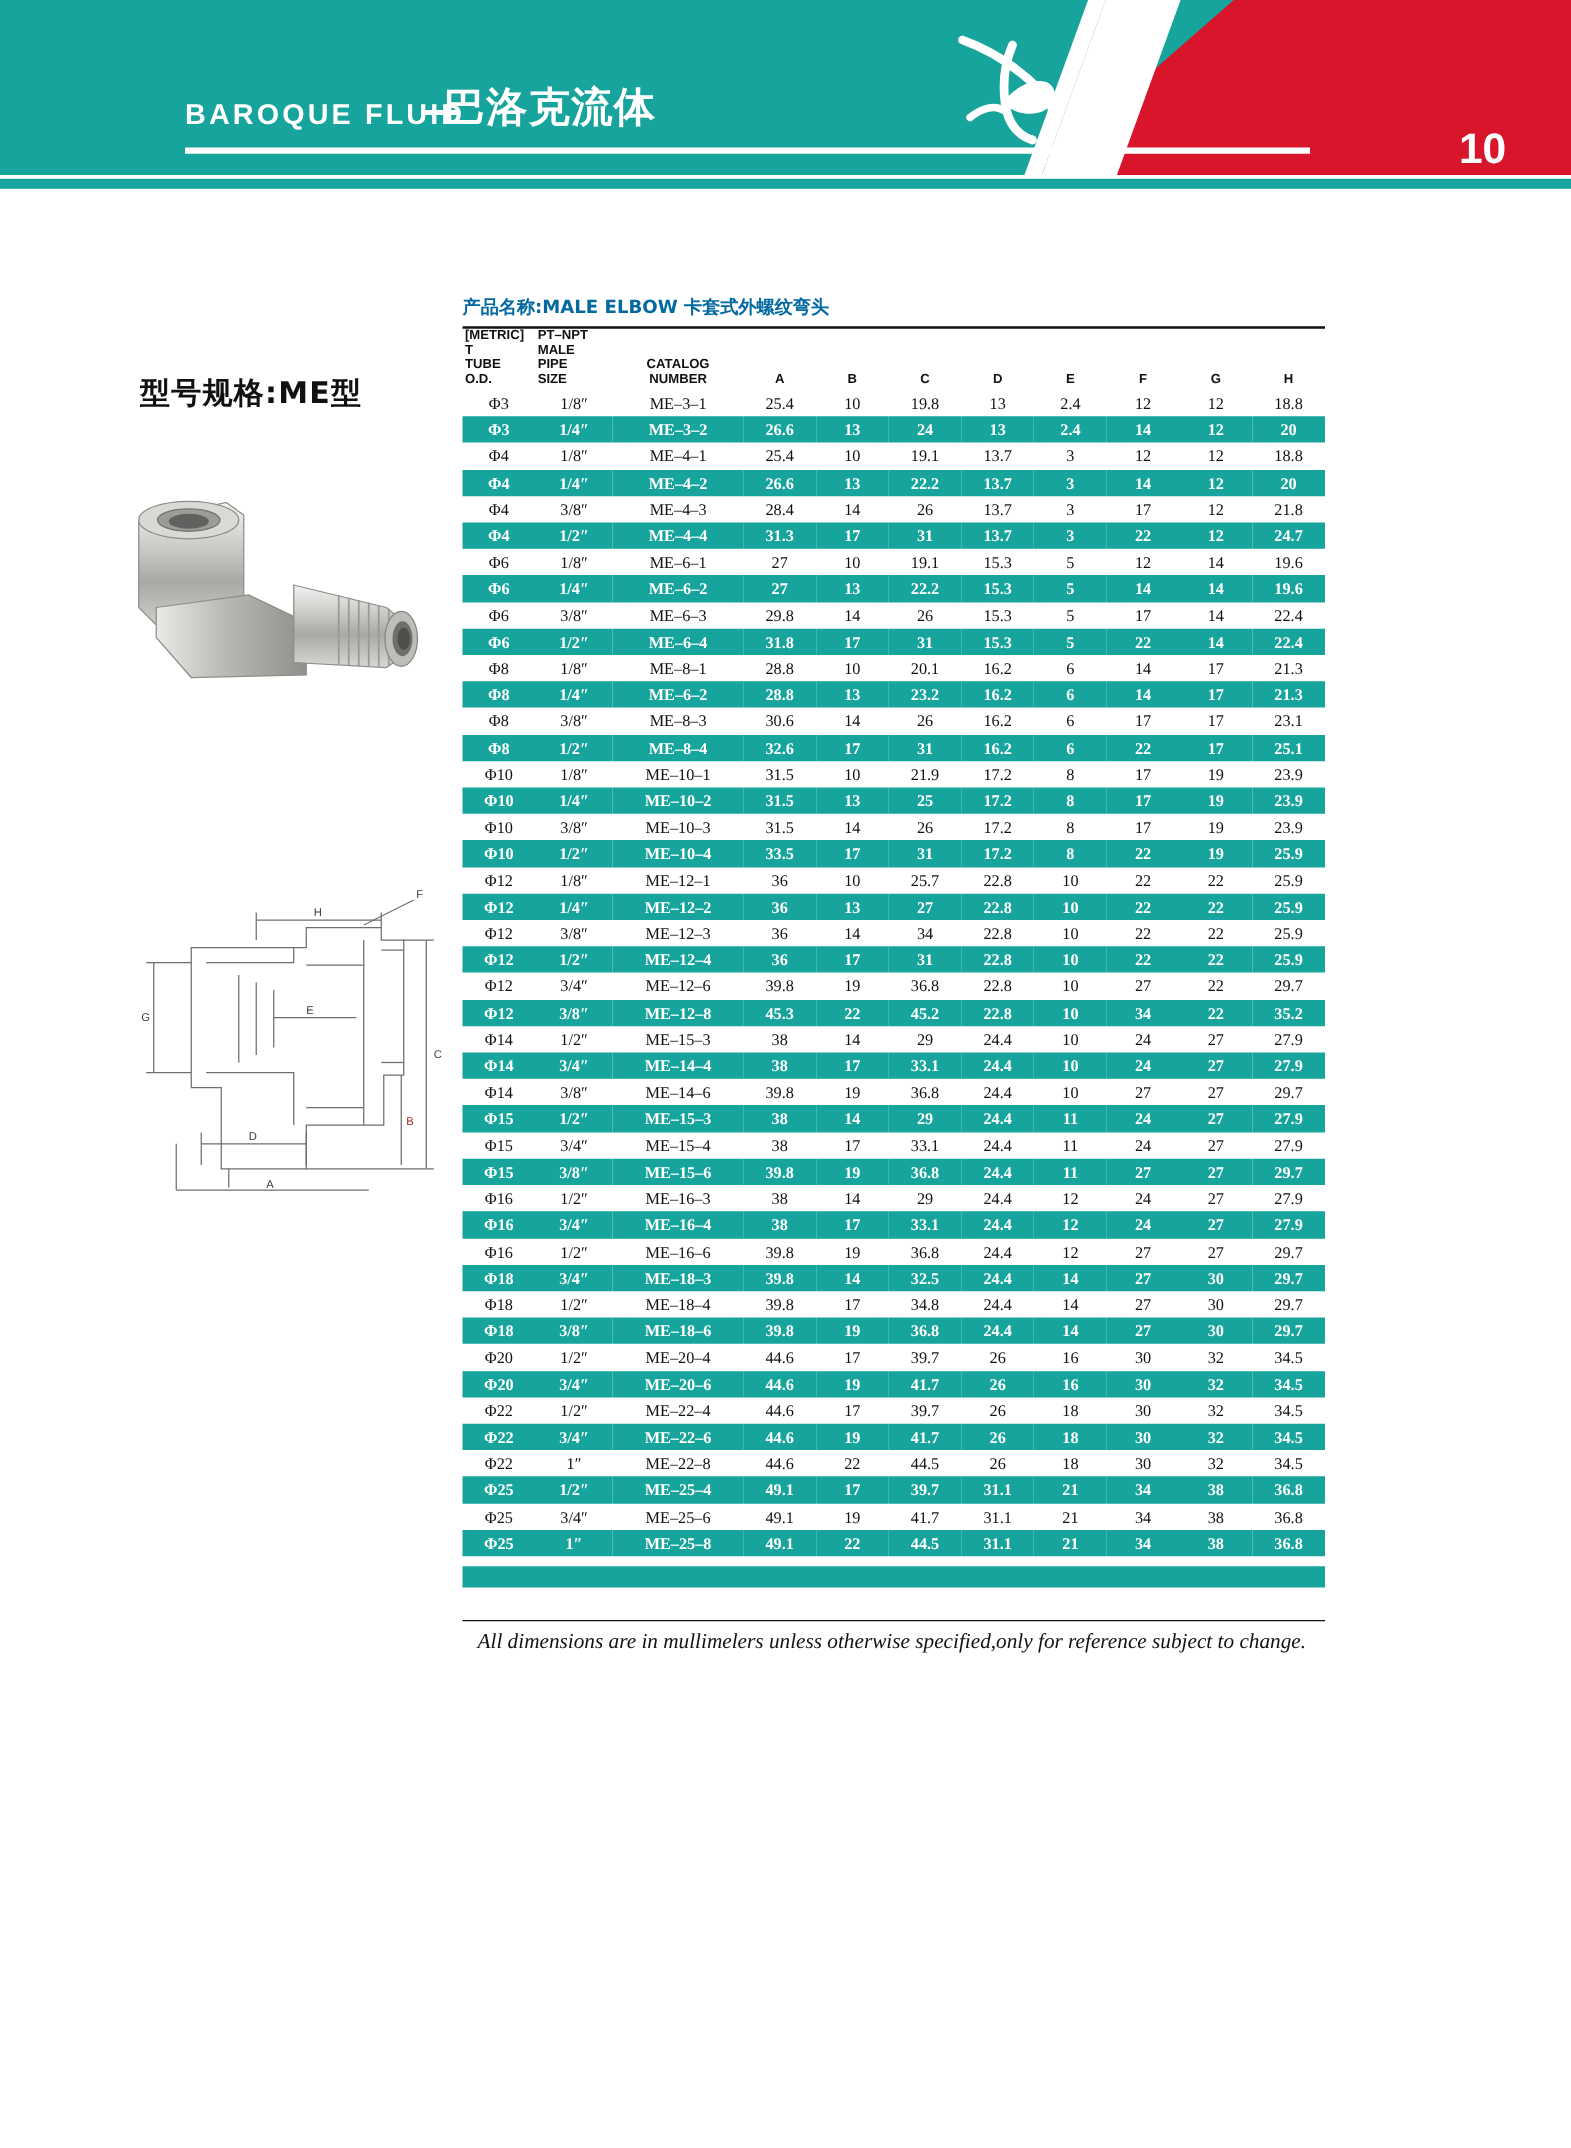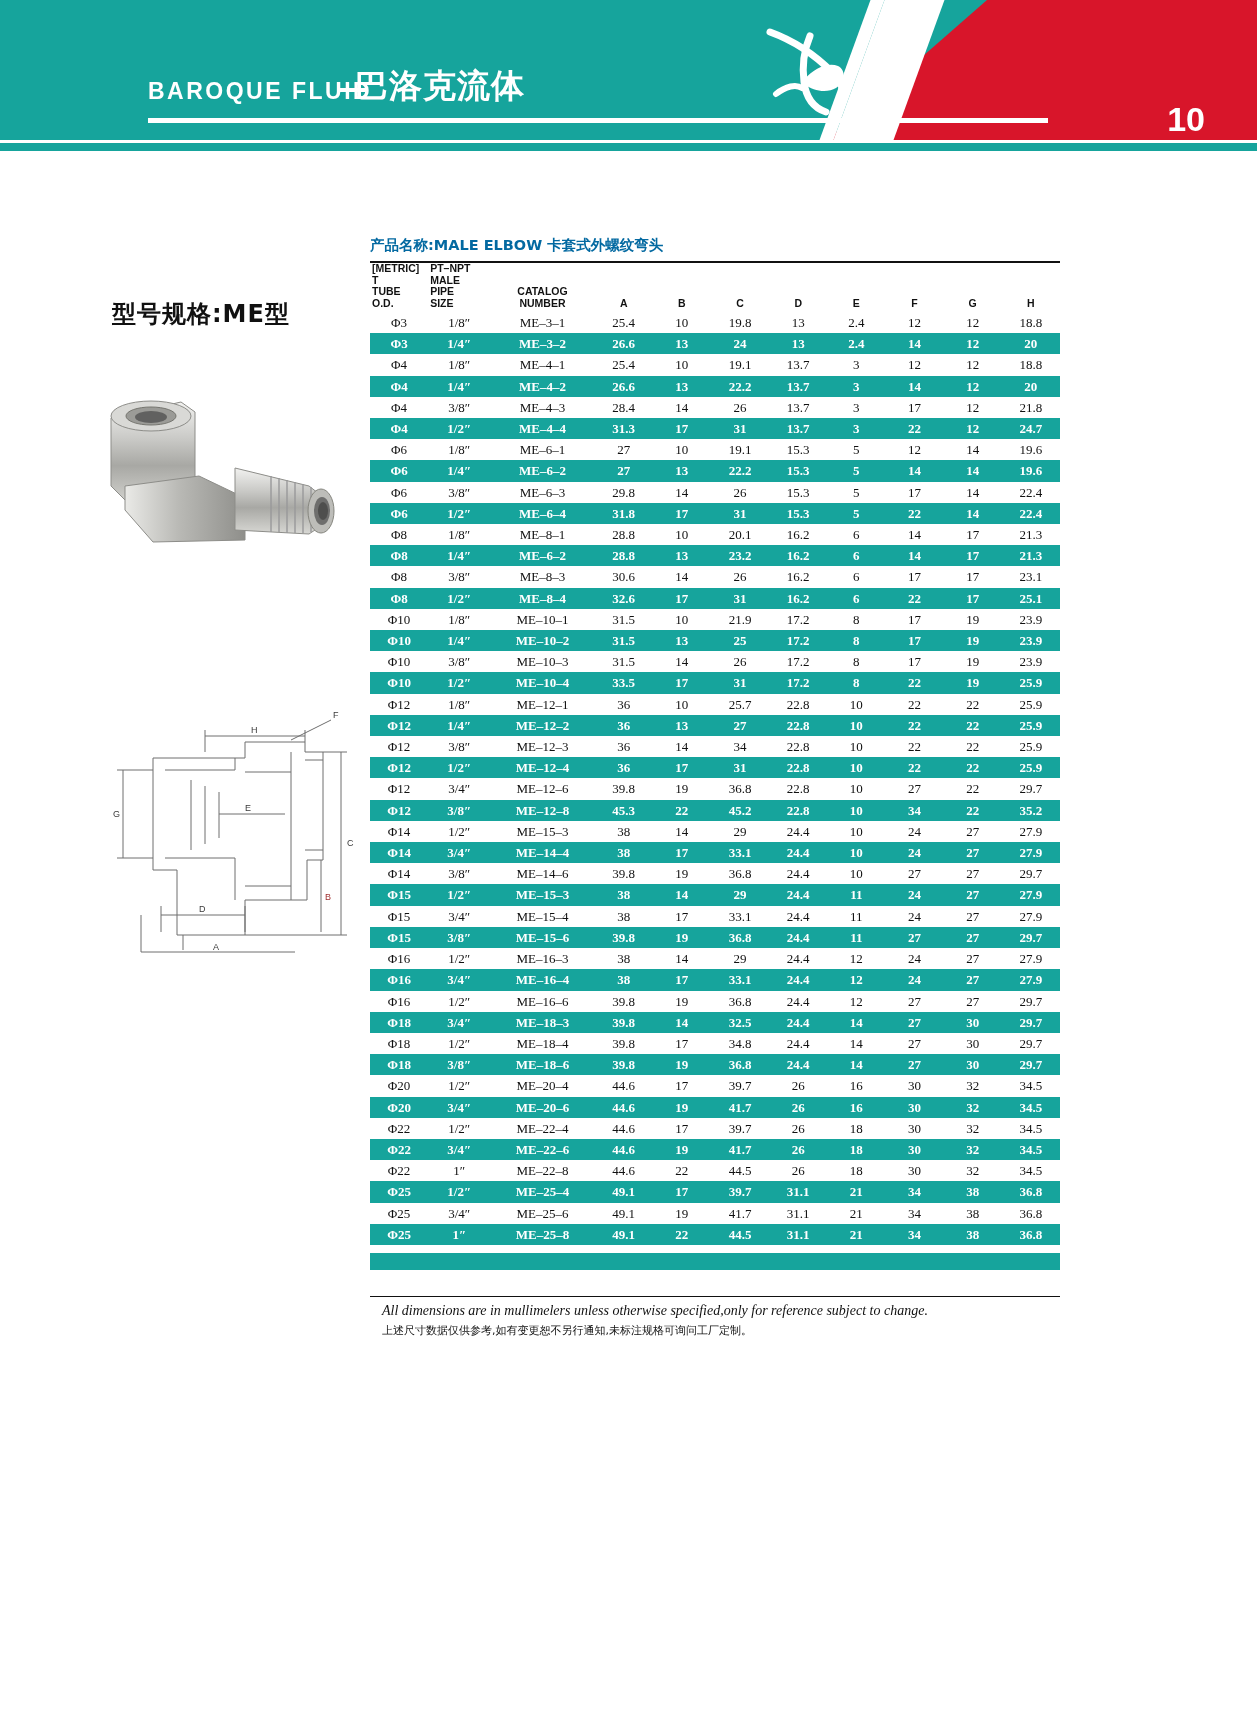--- a/index.html
+++ b/index.html
@@ -203,21 +203,21 @@
   }
   .notes {
     margin-top: 26px;
     border-top: 1px solid #111;
     padding-top: 6px;
     width: 690px;
   }
   .note-en {
     font-family: "Liberation Serif", serif;
     font-style: italic;
-    font-size: 14px;
+    font-size: 17px;
     color: #111;
     padding-left: 12px;
   }
   .note-cn {
     font-family: "DejaVu Sans", sans-serif;
     font-size: 11px;
     color: #111;
     padding-left: 12px;
     padding-top: 4px;
   }
@@ -943,15 +943,14 @@
           <td class="col-d">38</td>
           <td class="col-d">36.8</td>
         </tr>
       </tbody>
   </table>
 
   <div class="footer-bar"></div>
 
   <div class="notes">
     <div class="note-en">All dimensions are in mullimelers unless otherwise specified,only for reference subject to change.</div>
-    <div class="note-cn">上述尺寸数据仅供参考,如有变更恕不另行通知,未标注规格可询问工厂定制。</div>
   </div>
 </div>
 
 </body></html>

